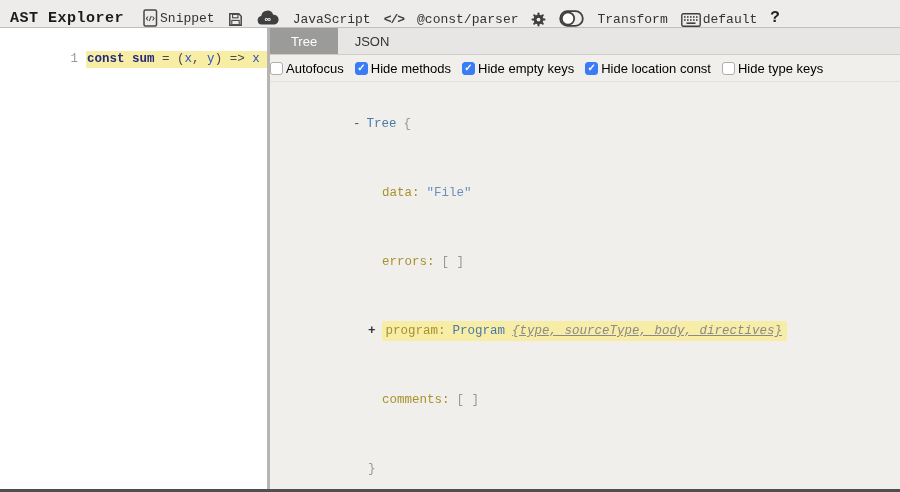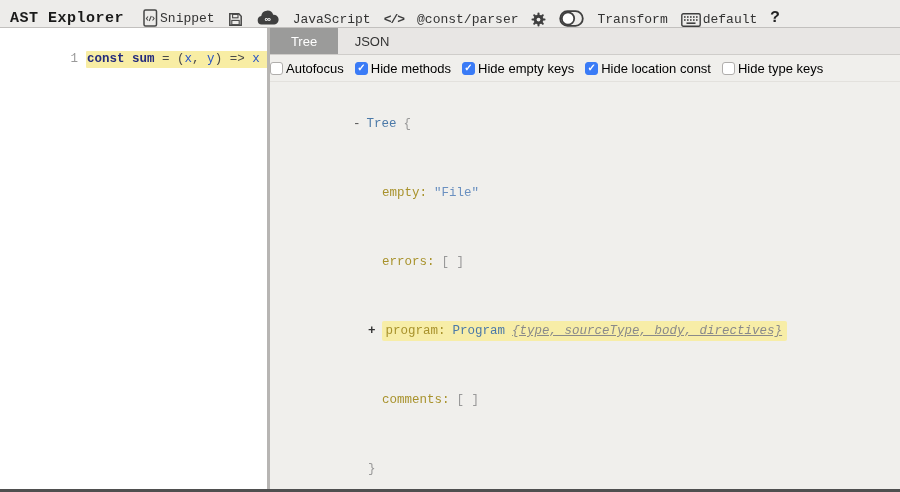--- a/index.html
+++ b/index.html
@@ -201,21 +201,21 @@
           <span class="cb"></span>
           <span>Hide type keys</span>
         </label>
       </div>
 
       <div class="tree">
         <div class="row">
           <span class="expander">-</span><span class="node node-name">Tree</span><span class="brace">{</span>
         </div>
         <div class="row indent">
-          <span class="key">empty:</span><span class="str">"File"</span>
+          <span class="key">data:</span><span class="str">"File"</span>
         </div>
         <div class="row indent">
           <span class="key">errors:</span><span class="brace">[ ]</span>
         </div>
         <div class="row shallow">
           <span class="expander plus">+</span><span class="hl-row"><span class="key">program:</span><span class="node">Program</span><span class="preview">{type, sourceType, body, directives}</span></span>
         </div>
         <div class="row indent">
           <span class="key">comments:</span><span class="brace">[ ]</span>
         </div>

